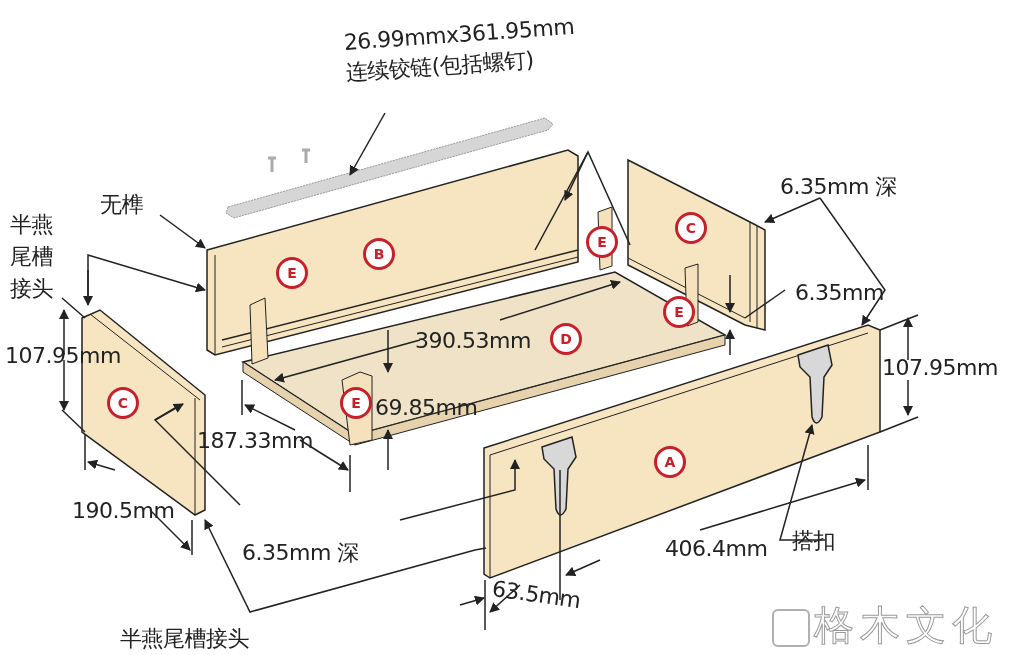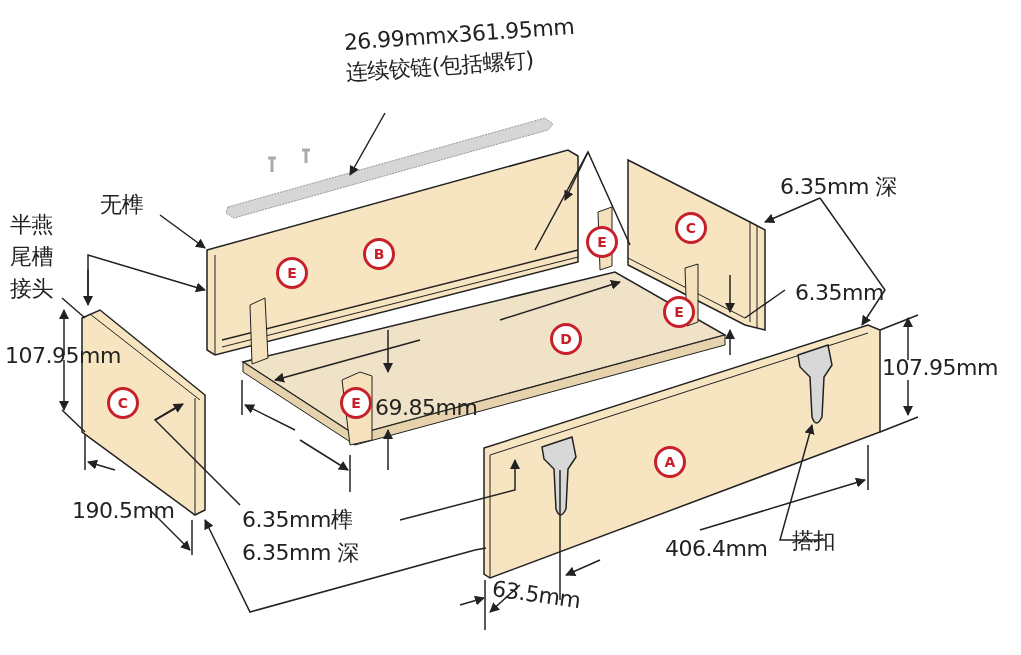--- a/index.html
+++ b/index.html
@@ -133,22 +133,27 @@
 
 <div class="lbl rot" style="left:343px;top:30px;transform:rotate(-4deg)">26.99mmx361.95mm</div>
 <div class="lbl rot" style="left:345px;top:60px;transform:rotate(-4deg)">连续铰链(包括螺钉)</div>
 <div class="lbl" style="left:780px;top:174px">6.35mm 深</div>
 <div class="lbl" style="left:100px;top:192px">无榫</div>
 <div class="lbl" style="left:10px;top:212px">半燕</div>
 <div class="lbl" style="left:10px;top:244px">尾槽</div>
 <div class="lbl" style="left:10px;top:276px">接头</div>
 <div class="lbl" style="left:795px;top:280px">6.35mm</div>
 <div class="lbl" style="left:5px;top:343px">107.95mm</div>
+<div class="lbl" style="left:415px;top:328px">390.53mm</div>
 <div class="lbl" style="left:882px;top:355px">107.95mm</div>
 <div class="lbl" style="left:375px;top:395px">69.85mm</div>
+<div class="lbl" style="left:197px;top:428px">187.33mm</div>
 <div class="lbl" style="left:72px;top:498px">190.5mm</div>
-<div class="lbl" style="left:242px;top:507px">6.35mm榫</div>
 <div class="lbl" style="left:242px;top:540px">6.35mm 深</div>
 <div class="lbl" style="left:792px;top:528px">搭扣</div>
 <div class="lbl" style="left:665px;top:536px">406.4mm</div>
 <div class="lbl rot" style="left:494px;top:576px;transform:rotate(8deg)">63.5mm</div>
+<div class="lbl" style="left:120px;top:626px">半燕尾槽接头</div>
 
+<div class="wm">
+  <span style="display:inline-block;width:34px;height:34px;border:2px solid #b0b0b0;border-radius:6px;vertical-align:middle;margin-right:4px;"></span><span>格木文化</span>
+</div>
 </div>
 
 </body></html>

